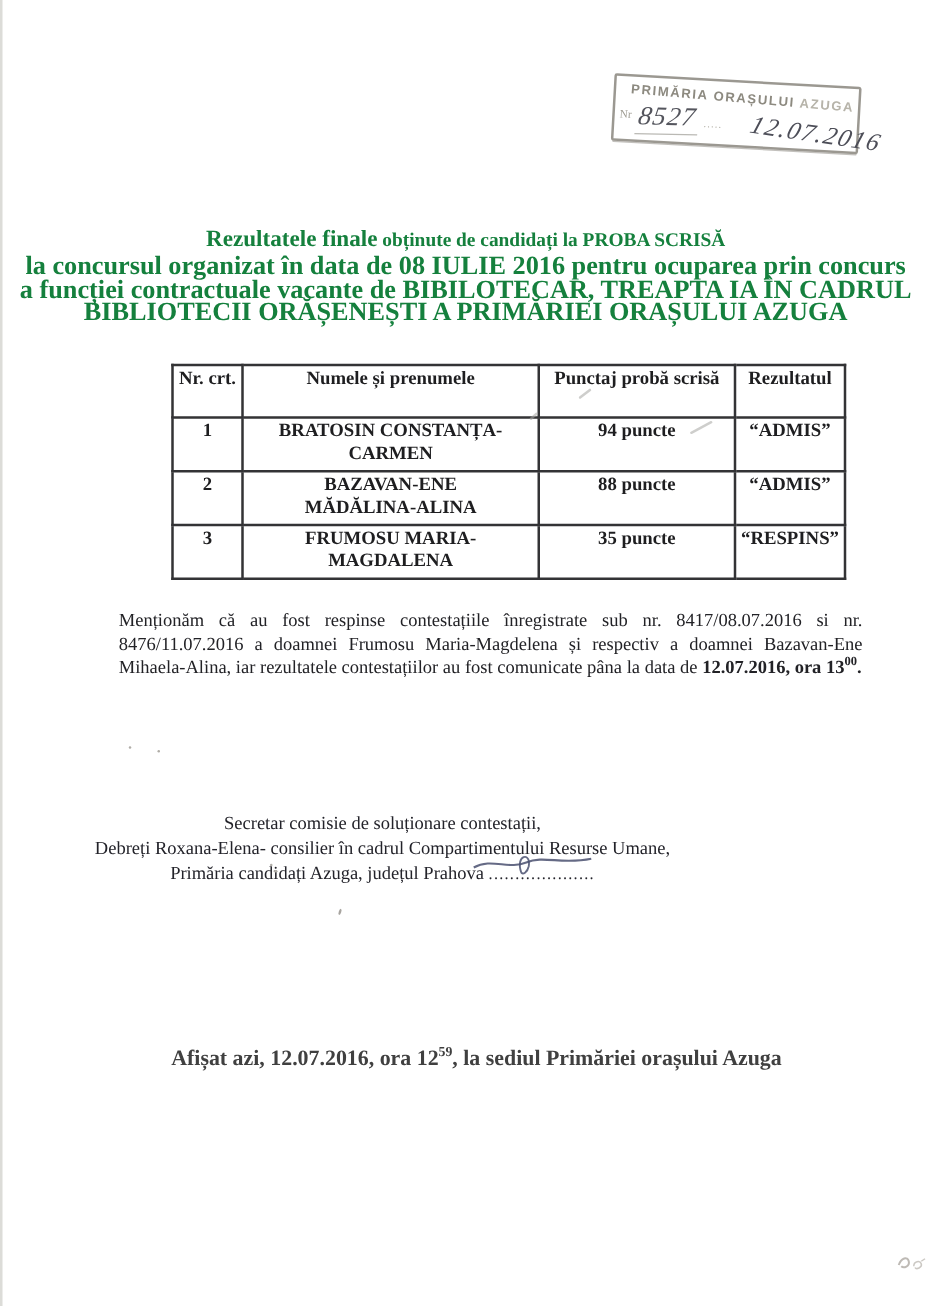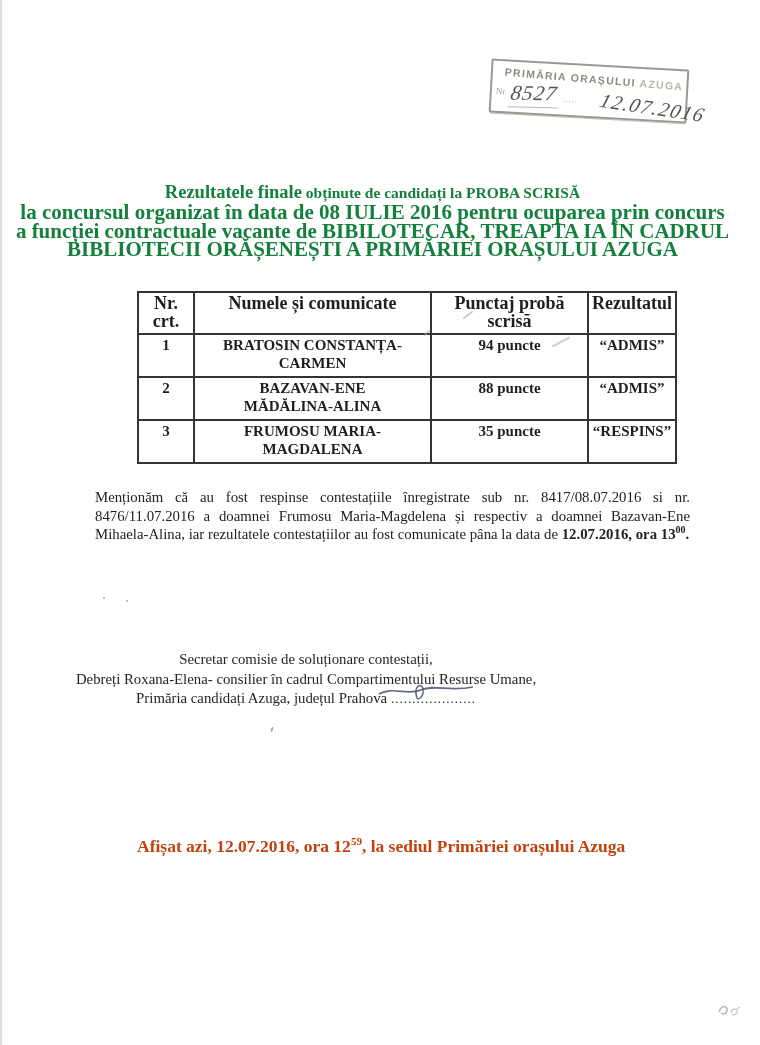--- a/index.html
+++ b/index.html
@@ -44,40 +44,40 @@
 
   
   table.results{
     position:absolute;left:137px;top:291px;width:538px;
     border-collapse:collapse;table-layout:fixed;
   }
   table.results th, table.results td{
     border:2px solid #333335;text-align:center;vertical-align:top;
     padding:1px 2px;line-height:18px;
   }
-  table.results th{font-weight:bold;font-size:18px;height:38px;}
+  table.results th{font-weight:bold;font-size:15px;height:38px;}
   table.results td{font-weight:bold;font-size:15px;height:39px;}
   td.result-cell{font-weight:normal;font-size:14.5px;}
   .name-line{display:block;}
 
   
   .mention{
     position:absolute;left:95px;top:488px;width:595px;margin:0;
     font-size:14.8px;line-height:18.6px;text-align:justify;color:#222226;
   }
   .mention .b{font-weight:bold;margin-top:12px;}
   sup{font-size:10px;vertical-align:super;line-height:0;}
 
   
   .sig{position:absolute;left:0;top:650px;width:612px;text-align:center;font-size:14.8px;line-height:19.5px;color:#23232a;}
   .dotline{position:relative;display:inline-block;letter-spacing:1px;font-size:13px;}
   .dotline svg{position:absolute;left:-14px;top:-11px;}
 
   
-  .footer-line{position:absolute;left:137px;top:836px;font-weight:bold;font-size:17.5px;color:#c2410c;}
+  .footer-line{position:absolute;left:137px;top:836px;font-weight:bold;font-size:17.5px;color:#404040;}
   .footer-line sup{font-size:11px;}
 
   
   .mark{position:absolute;background:#a5a5a2;opacity:.55;border-radius:1px;}
   .mk1{left:462px;top:314px;width:12px;height:2px;transform:rotate(-38deg);}
   .mk2{left:551px;top:341px;width:20px;height:2px;transform:rotate(-28deg);}
   .mk3{left:423px;top:332px;width:8px;height:2px;transform:rotate(-42deg);}
   .dot{position:absolute;width:2px;height:2px;border-radius:50%;background:#b0ada7;}
   .d1{left:103px;top:597px;} .d2{left:126px;top:600px;}
   .d3{left:216px;top:691px;} .d4{left:219px;top:696px;width:3px;height:2px;}
@@ -115,21 +115,21 @@
   <table class="results">
     <colgroup>
       <col style="width:56px">
         <col style="width:237px">
         <col style="width:157px">
         <col style="width:88px">
     </colgroup>
     <thead>
       <tr>
         <th>Nr. crt.</th>
-        <th>Numele și comunicate</th>
+        <th>Numele și prenumele</th>
         <th>Punctaj probă scrisă</th>
         <th>Rezultatul</th>
       </tr>
     </thead>
     <tbody>
       <tr>
         <td>1</td>
         <td>
           <span class="name-line">BRATOSIN CONSTANȚA-</span>
           <span class="name-line">CARMEN</span>

